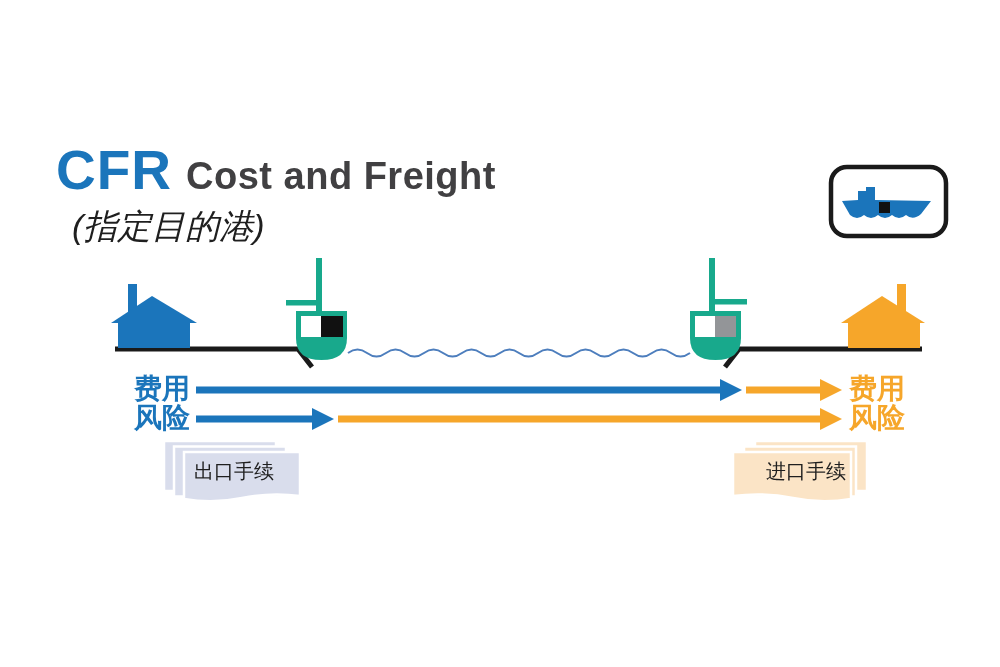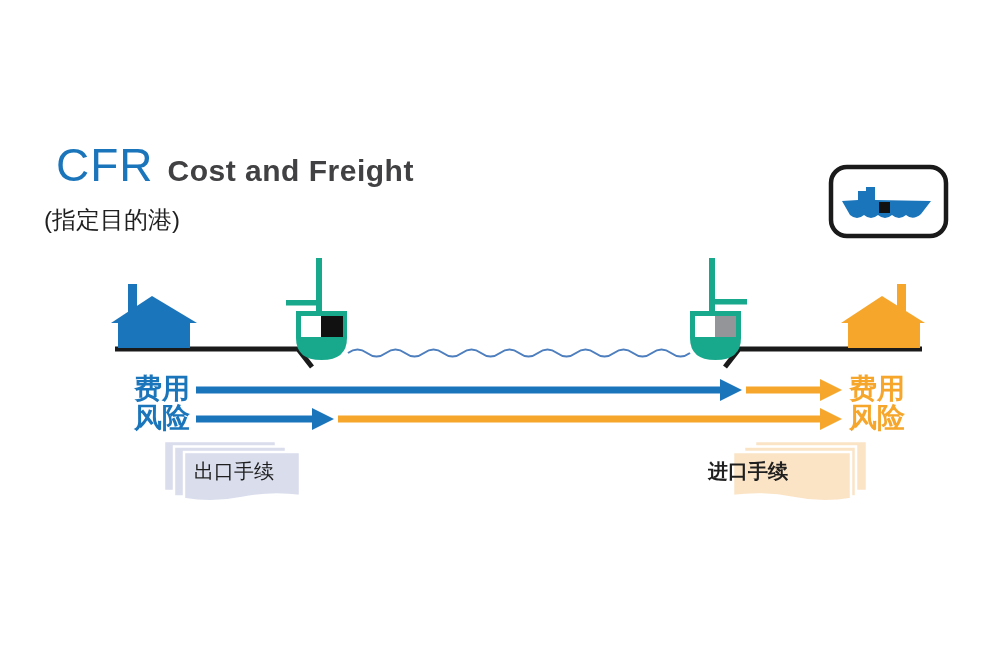--- a/index.html
+++ b/index.html
@@ -8,23 +8,23 @@
     --container_black:#111111; --container_gray:#939598;
     --export_doc_fill:#D9DDEC; --import_doc_fill:#FBE4C6;
   }
   html,body{margin:0;padding:0;}
   body{
     width:1000px;height:667px;position:relative;background:#ffffff;
     font-family:"Liberation Sans","DejaVu Sans",sans-serif;overflow:hidden;
   }
   .abs{position:absolute;}
   .title-row{left:56px;top:138px;display:flex;align-items:baseline;white-space:nowrap;}
-  .code{font-size:46px;font-weight:400;color:var(--seller_blue);letter-spacing:1px;}
-  .name{font-size:30px;font-weight:700;color:var(--dark_text);margin-left:14px;letter-spacing:.5px;}
-  .subtitle{left:44px;top:204px;font-size:24px;color:#1f1f1f;}
+  .code{font-size:55px;font-weight:700;color:var(--seller_blue);letter-spacing:1px;}
+  .name{font-size:38px;font-weight:700;color:var(--dark_text);margin-left:14px;letter-spacing:.5px;}
+  .subtitle{left:72px;top:204px;font-size:34px;color:#1f1f1f;font-style:italic;}
   .scene-svg{left:0;top:0;}
   .row-label{font-size:28px;font-weight:600;line-height:24px;white-space:nowrap;}
   .lbl-blue{color:var(--seller_blue);}
   .lbl-orange{color:var(--buyer_orange);}
   .doc-label{font-size:20px;color:#1f1f1f;white-space:nowrap;}
   
   .f-blue{fill:var(--seller_blue);}
   .f-orange{fill:var(--buyer_orange);}
   .f-teal{fill:var(--teal);}
   .f-white{fill:#ffffff;}
@@ -118,13 +118,13 @@
   <span class="name">Cost and Freight</span>
 </div>
 <div class="abs subtitle">(指定目的港)</div>
 
 <div class="abs row-label lbl-blue" style="left:134px;top:377px;">费用</div>
 <div class="abs row-label lbl-blue" style="left:134px;top:406px;">风险</div>
 <div class="abs row-label lbl-orange" style="left:849px;top:377px;">费用</div>
 <div class="abs row-label lbl-orange" style="left:849px;top:406px;">风险</div>
 
 <div class="abs doc-label" style="left:194px;top:458px;">出口手续</div>
-<div class="abs doc-label" style="left:708px;top:458px;font-weight:bold;">进口手续</div>
+<div class="abs doc-label" style="left:766px;top:458px;">进口手续</div>
 
 </body></html>

